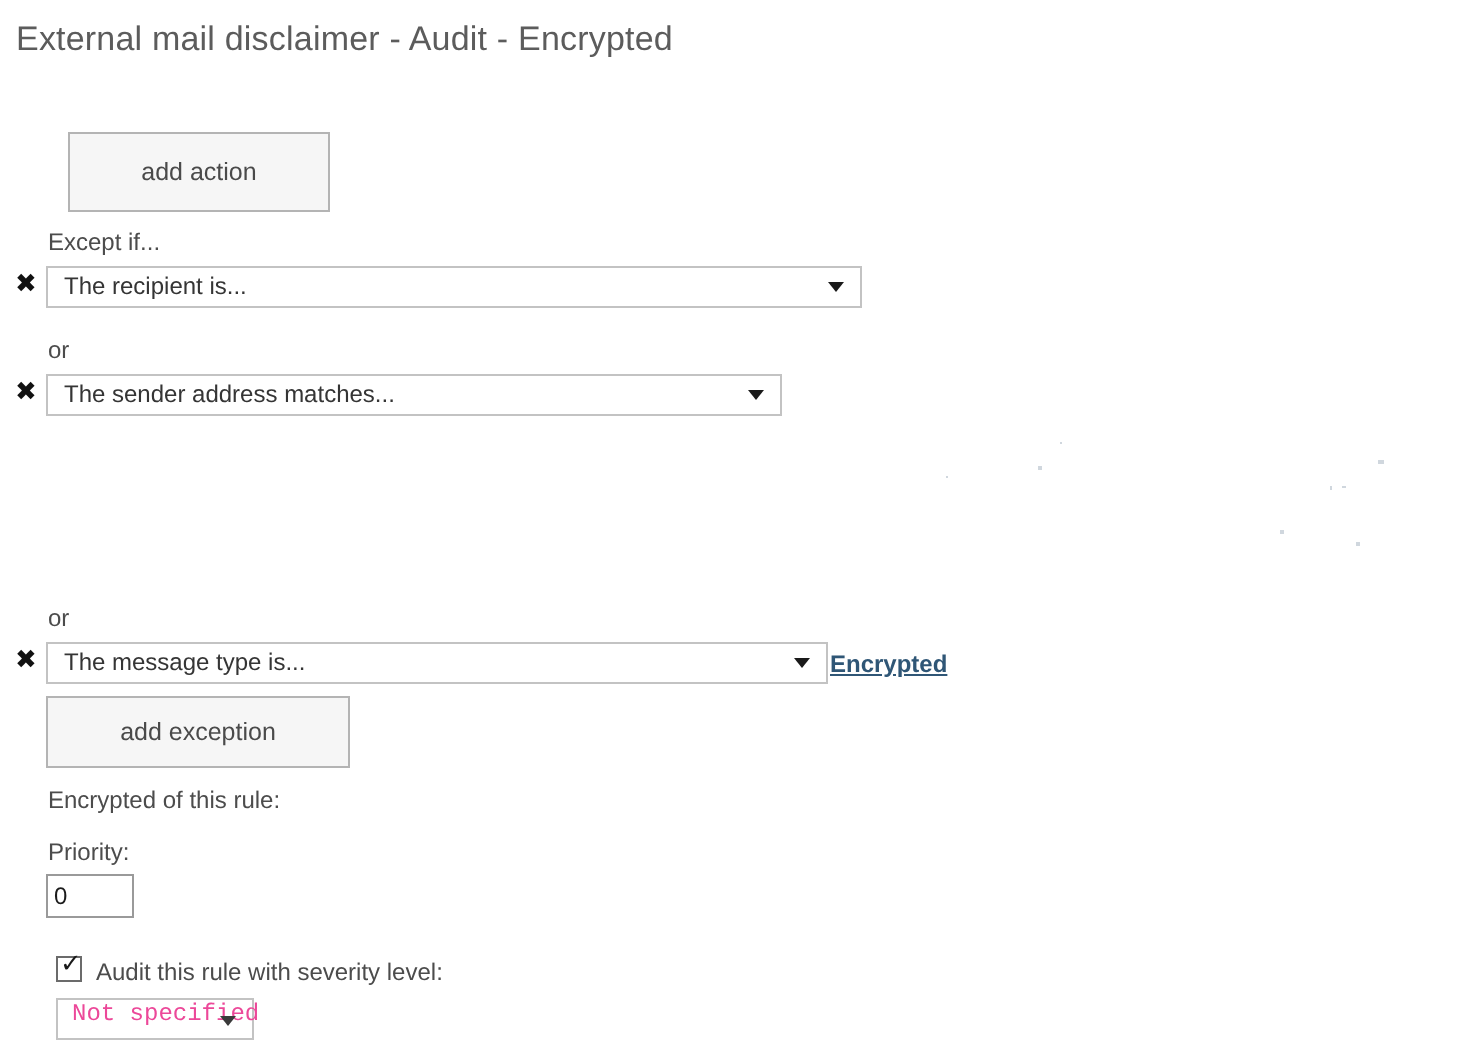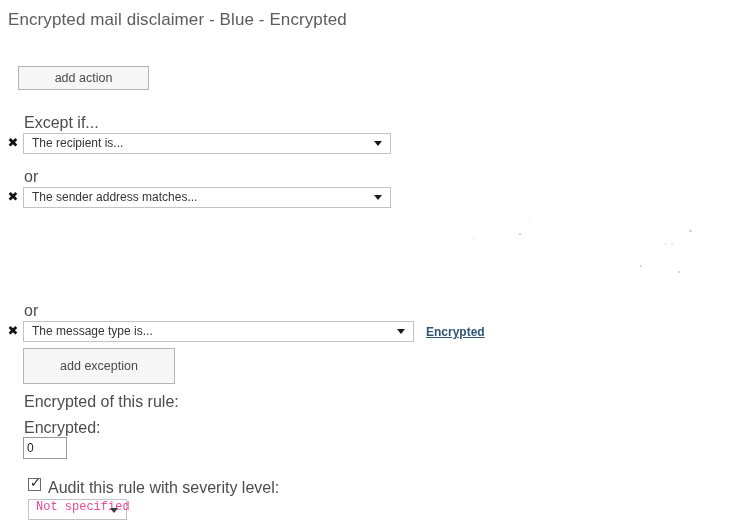--- a/index.html
+++ b/index.html
@@ -35,27 +35,27 @@
     color: #4a4a4a;
     font-size: 12.5px;
     font-family: "Liberation Sans", sans-serif;
     text-align: center;
     line-height: 22px;
     cursor: default;
     box-sizing: border-box;
     padding: 0;
   }
 
-  #btn-add-action  { left: 18px; top: 66px;  width: 131px; height: 24px; }
+  #btn-add-action  { left: 34px; top: 66px;  width: 131px; height: 40px; }
   #btn-add-except  { left: 23px; top: 348px; width: 152px; height: 36px; }
 
   
   .field-label {
     position: absolute;
-    font-size: 16px;
+    font-size: 12px;
     color: #4c4c4c;
     white-space: nowrap;
   }
   #lbl-exceptif { left: 24px; top: 114px; }
   #lbl-or-1     { left: 24px; top: 168px; }
   #lbl-or-2     { left: 24px; top: 302px; }
   #lbl-props    { left: 24px; top: 393px; }
   #lbl-priority { left: 24px; top: 419px; }
   #lbl-audit    { left: 48px; top: 479px; text-align: center; }
 
@@ -98,28 +98,28 @@
   .combo .combo-arrow {
     position: absolute;
     right: 8px;
     top: 7px;
     width: 0;
     height: 0;
     border-left: 4.5px solid transparent;
     border-right: 4.5px solid transparent;
     border-top: 5px solid #1a1a1a;
   }
-  #combo-1 { top: 133px; width: 368px; }
+  #combo-1 { top: 133px; width: 408px; }
   #combo-2 { top: 187px; width: 368px; text-decoration: underline; }
   #combo-3 { top: 321px; width: 391px; }
 
   
   .value-link {
     position: absolute;
-    left: 426px;
+    left: 415px;
     top: 325px;
     font-size: 12px;
     font-weight: bold;
     color: #2f5676;
     text-decoration: underline;
     cursor: pointer;
     white-space: nowrap;
   }
 
   
@@ -198,21 +198,21 @@
   
   .speckle {
     position: absolute;
     background: #aab6c2;
     opacity: 0.55;
   }
 </style>
 </head>
 <body>
 
-<div class="page-title">Encrypted mail disclaimer - Blue - Encrypted</div>
+<div class="page-title">External mail disclaimer - Audit - Encrypted</div>
 
 <button class="win-button" id="btn-add-action">add action</button>
 
 <div class="field-label" id="lbl-exceptif">Except if...</div>
 
 <div class="x-delete" id="x-1">✖</div>
 <div class="combo" id="combo-1">
   <span class="combo-text">The recipient is...</span>
   <span class="combo-arrow"></span>
 </div>
@@ -240,21 +240,21 @@
 <div class="combo" id="combo-3">
   <span class="combo-text">The message type is...</span>
   <span class="combo-arrow"></span>
 </div>
 <a class="value-link" href="#">Encrypted</a>
 
 <button class="win-button" id="btn-add-except">add exception</button>
 
 <div class="field-label" id="lbl-props">Encrypted of this rule:</div>
 
-<div class="field-label" id="lbl-priority">Encrypted:</div>
+<div class="field-label" id="lbl-priority">Priority:</div>
 
 <input class="text-input" type="text" value="0" style="">
 
 <div class="checkbox-box">
   <span class="check-glyph">✓</span>
 </div>
 <div class="field-label" id="lbl-audit">Audit this rule with severity level:</div>
 
 <div id="combo-severity">
   <span class="combo-text">Not specified</span>

